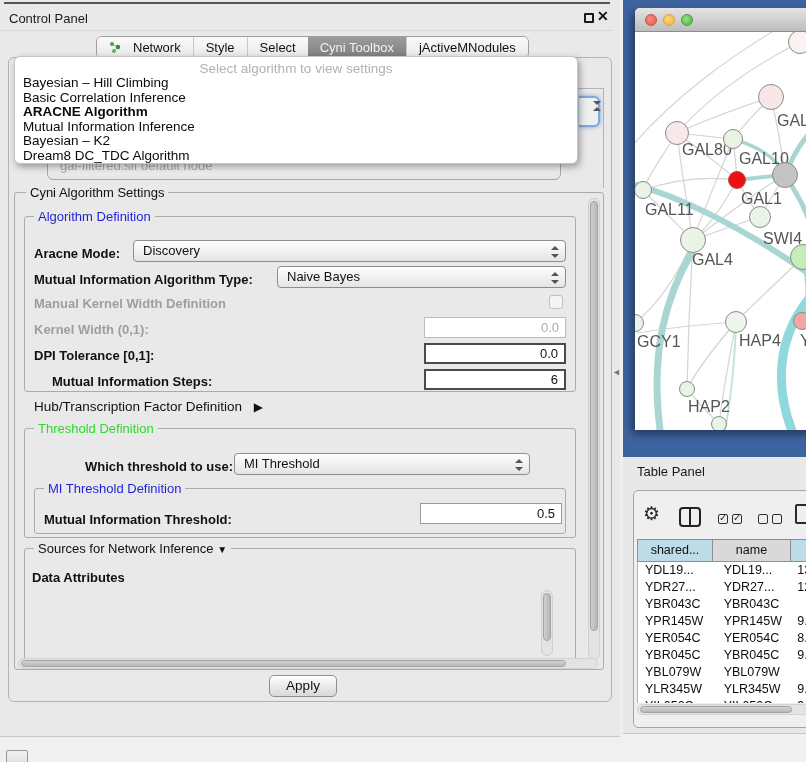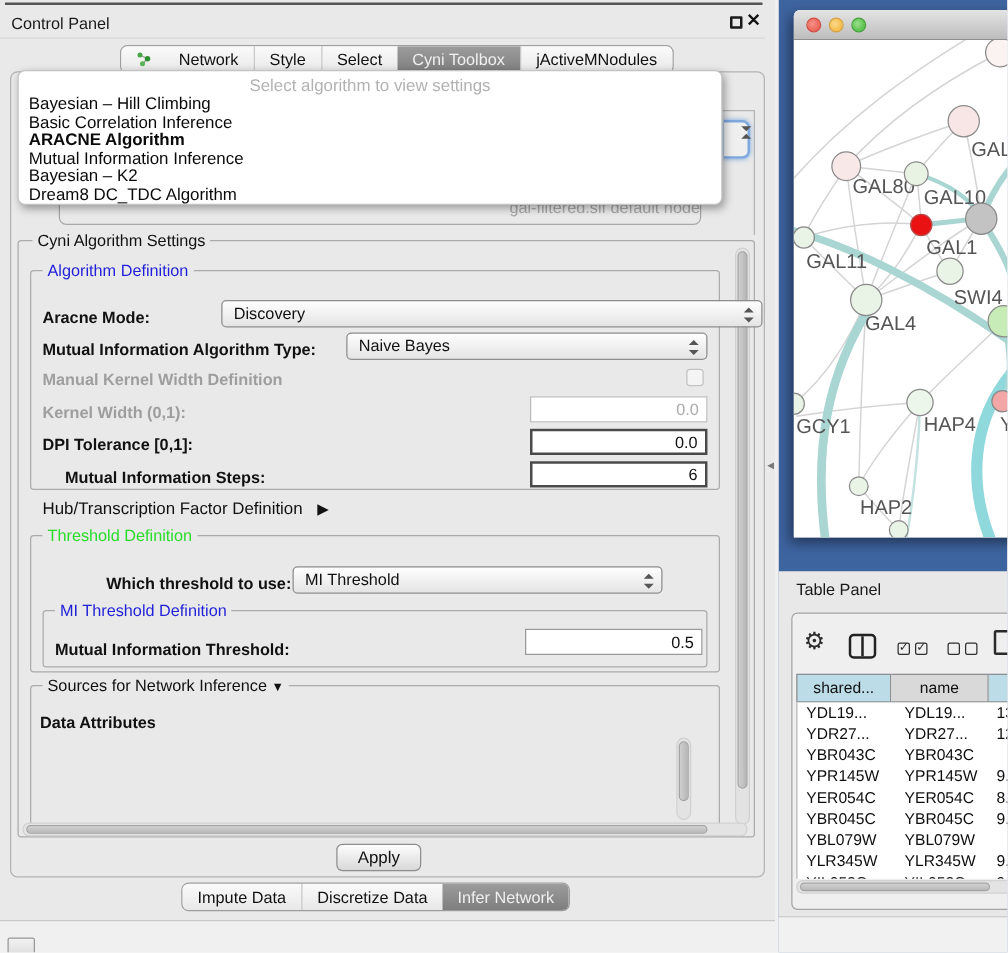--- a/index.html
+++ b/index.html
@@ -10,21 +10,21 @@
 
   
   #control-panel { left:0; top:0; width:620px; height:737px; background:#E9E9E9; border-bottom:1px solid #C9C9C9; }
   #cp-topline { left:4px; top:2px; width:606px; height:2px; background:#555; }
   #cp-title { left:9px; top:11px; font-size:13px; color:#1A1A1A; }
   #float-icon { left:584px; top:13px; width:10px; height:10px; border:2px solid #1A1A1A; border-radius:1px; }
   #close-icon { left:597px; top:8px; font-size:14px; font-weight:bold; color:#111; }
   #cp-titlebar-line { left:0; top:30px; width:612px; height:1px; background:#D8D8D8; }
 
   .tabstrip { display:inline-flex; border:1px solid #9E9E9E; border-radius:6px; overflow:hidden; background:#F2F2F2; height:23px; }
-  .tab { display:flex; align-items:center; gap:21px; padding:0 12px; font-size:13px; color:#111; background:linear-gradient(#FAFAFA,#E8E8E8); white-space:nowrap;text-align:right; }
+  .tab { display:flex; align-items:center; gap:11px; padding:0 12px; font-size:13px; color:#111; background:linear-gradient(#FAFAFA,#E8E8E8); white-space:nowrap;text-align:right; }
   .tab + .tab { border-left:1px solid #C8C8C8; }
   .tab.selected { background:linear-gradient(#9C9C9C,#7E7E7E); color:#F0F0F0; border-left:none; }
 
   #outer-panel { left:8px; top:57px; width:604px; height:645px; border:1px solid #B3B3B3; border-radius:6px; background:#E9E9E9; }
 
   .group { border:1px solid #ABABAB; border-radius:3px; }
   .legend { position:absolute; background:#E9E9E9; padding:0 4px; font-size:13px; color:#111; white-space:nowrap; }
   .legend.blue { color:#1F1FD8; }
   .legend.green { color:#2ADB2A; }
 
@@ -54,21 +54,21 @@
   #apply-btn { left:269px; top:675px; width:68px; height:22px; border:1px solid #8E8E8E; border-radius:5px; background:linear-gradient(#FEFEFE,#D8D8D8); font-size:13.5px; color:#111; text-align:center; line-height:20px; }
 
   
   #algo-popup { left:14px; top:56px; width:564px; height:108px; background:#FFF; border:1px solid #C4C4C4; border-radius:6px; box-shadow:2px 3px 7px rgba(0,0,0,0.35); z-index:10; }
   #algo-prompt { position:absolute; left:0; top:4px; width:100%; text-align:center; font-size:13.5px; color:#B2B2B2; }
   #algo-items { position:absolute; left:8px; top:19px; right:8px; }
   .algo-item { height:14.6px; line-height:14.6px; font-size:13.5px; color:#0A0A0A; white-space:nowrap; }
   .algo-item.bold { font-weight:bold; }
 
   
-  #bg-combo { left:47px; top:152px; width:514px; height:28px; border:1px solid #A9A9A9; border-radius:6px; background:linear-gradient(#FDFDFD,#E6E6E6); z-index:4; font-size:13px; color:#ABABAB; line-height:26px; padding-left:12px;text-align:right; }
+  #bg-combo { left:47px; top:152px; width:514px; height:28px; border:1px solid #A9A9A9; border-radius:6px; background:linear-gradient(#FDFDFD,#E6E6E6); z-index:4; font-size:13px; color:#ABABAB; line-height:26px; padding-left:12px; }
   #bg-stepper { left:579px; top:96px; width:21px; height:31px; border:2px solid #7FA8DF; border-left:none; border-radius:0 6px 6px 0; background:#EFEFEF; box-shadow:0 0 4px rgba(90,150,220,0.8); z-index:4; }
   #bg-line-h { left:578px; top:88px; width:26px; height:1px; background:#B5B5B5; z-index:3; }
   #bg-line-v { left:603px; top:88px; width:1px; height:100px; background:#B5B5B5; z-index:3; }
 
   #splitter-grip { left:612px; top:367px; font-size:9px; color:#777; z-index:2; }
   #mini-icon { left:6px; top:750px; width:22px; height:14px; border:1px solid #979797; border-radius:2px; background:linear-gradient(#F2F2F2,#DFDFDF); }
 
   
   #right-bg { left:623px; top:0; width:183px; height:762px; background:#3E64A0; }
   #table-bg { left:623px; top:457px; width:183px; height:305px; background:#E8E8E8; }
@@ -152,21 +152,21 @@
     <div class="group abs" style="left:14px; top:192px; width:590px; height:478px;"></div>
     <div class="legend" style="left:26px; top:185px;">Cyni Algorithm Settings</div>
     <div class="vscroll" style="left:588px; top:198px; height:462px;">
       <div class="vthumb" style="top:2px; height:430px;"></div>
     </div>
 
     <div class="group abs" style="left:24px; top:216px; width:552px; height:176px;"></div>
     <div class="legend blue" style="left:34px; top:209px;">Algorithm Definition</div>
 
     <div class="flabel" style="left:34px; top:246px;">Aracne Mode:</div>
-    <div class="combo" style="left:133px; top:240px; width:433px;margin-left:44px;">
+    <div class="combo" style="left:133px; top:240px; width:433px;">
       <span>Discovery</span>
       <span class="stepper">
           <i></i>
           <b></b>
         </span>
     </div>
 
     <div class="flabel" style="left:34px; top:272px;">Mutual Information Algorithm Type:</div>
     <div class="combo" style="left:277px; top:266px; width:289px;">
       <span>Naive Bayes</span>
@@ -217,31 +217,20 @@
     <div class="vscroll" style="left:541px; top:590px; width:12px; height:66px;">
       <div class="vthumb" style="top:2px; height:48px;"></div>
     </div>
 
     <div class="hscroll" style="left:18px; top:658px; width:580px;">
       <div class="hthumb" style="left:2px; width:545px;"></div>
     </div>
 
     <div id="apply-btn" class="abs">Apply</div>
 
-    <div class="tabstrip abs" style="left:145px; top:706px;">
-      <div class="tab">
-          <span>Impute Data</span>
-        </div>
-      <div class="tab">
-          <span>Discretize Data</span>
-        </div>
-      <div class="tab selected">
-          <span>Infer Network</span>
-        </div>
-    </div>
   </div>
 
   <div id="bg-line-h" class="abs"></div>
   <div id="bg-line-v" class="abs"></div>
   <div id="bg-stepper" class="abs">
       <span class="stepper" style="position:absolute; right:5px; top:8px;">
         <i></i>
         <b></b>
       </span>
     </div>

